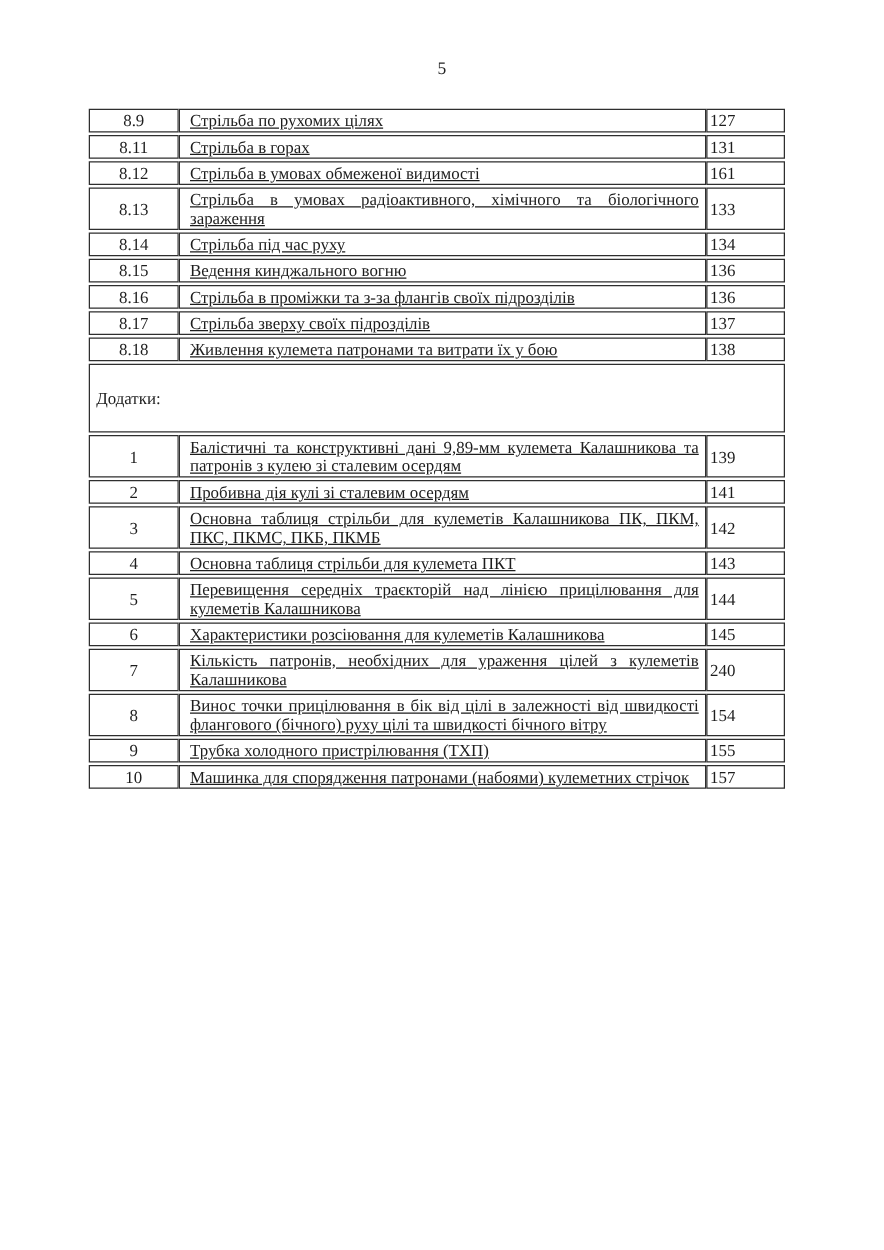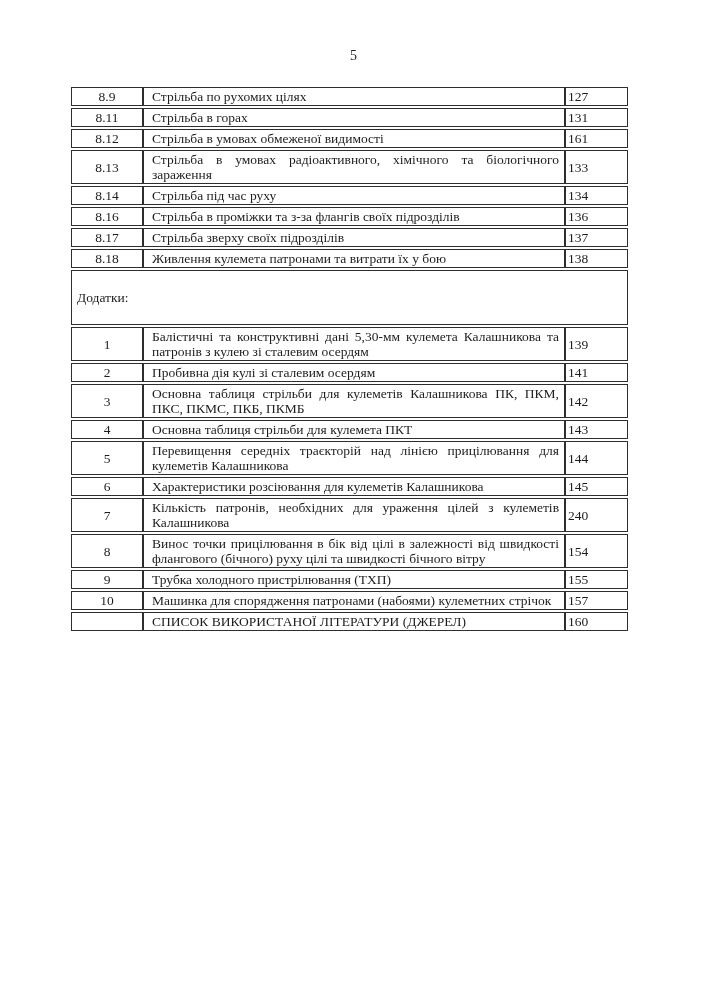--- a/index.html
+++ b/index.html
@@ -46,20 +46,21 @@
     overflow: hidden;
   }
   td.num-cell {
     text-align: center;
     padding: 1px 2px;
   }
   td.title-cell {
     text-align: justify;
     text-justify: inter-word;
     padding: 1px 5px 1px 8px;
+    text-decoration: underline;
   }
   td.page-cell {
     text-align: left;
     padding: 1px 2px;
   }
   td.section-cell {
     text-align: left;
     padding: 19px 5px;
   }
 </style>
@@ -94,40 +95,45 @@
         <td class="cell num-cell">8.13</td>
         <td class="cell title-cell">Стрільба в умовах радіоактивного, хімічного та біологічного зараження</td>
         <td class="cell page-cell">133</td>
       </tr>
       <tr>
         <td class="cell num-cell">8.14</td>
         <td class="cell title-cell">Стрільба під час руху</td>
         <td class="cell page-cell">134</td>
       </tr>
       <tr>
+        <td class="cell num-cell">8.15</td>
+        <td class="cell title-cell">Ведення кинджального вогню</td>
+        <td class="cell page-cell">136</td>
+      </tr>
+      <tr>
         <td class="cell num-cell">8.16</td>
         <td class="cell title-cell">Стрільба в проміжки та з-за флангів своїх підрозділів</td>
         <td class="cell page-cell">136</td>
       </tr>
       <tr>
         <td class="cell num-cell">8.17</td>
         <td class="cell title-cell">Стрільба зверху своїх підрозділів</td>
         <td class="cell page-cell">137</td>
       </tr>
       <tr>
         <td class="cell num-cell">8.18</td>
         <td class="cell title-cell">Живлення кулемета патронами та витрати їх у бою</td>
         <td class="cell page-cell">138</td>
       </tr>
       <tr>
         <td colspan="3" class="cell section-cell">Додатки:</td>
       </tr>
       <tr>
         <td class="cell num-cell">1</td>
-        <td class="cell title-cell">Балістичні та конструктивні дані 5,30-мм кулемета Калашникова та патронів з кулею зі сталевим осердям</td>
+        <td class="cell title-cell">Балістичні та конструктивні дані 9,89-мм кулемета Калашникова та патронів з кулею зі сталевим осердям</td>
         <td class="cell page-cell">139</td>
       </tr>
       <tr>
         <td class="cell num-cell">2</td>
         <td class="cell title-cell">Пробивна дія кулі зі сталевим осердям</td>
         <td class="cell page-cell">141</td>
       </tr>
       <tr>
         <td class="cell num-cell">3</td>
         <td class="cell title-cell">Основна таблиця стрільби для кулеметів Калашникова ПК, ПКМ, ПКС, ПКМС, ПКБ, ПКМБ</td>
@@ -161,19 +167,14 @@
       <tr>
         <td class="cell num-cell">9</td>
         <td class="cell title-cell">Трубка холодного пристрілювання (ТХП)</td>
         <td class="cell page-cell">155</td>
       </tr>
       <tr>
         <td class="cell num-cell">10</td>
         <td class="cell title-cell">Машинка для спорядження патронами (набоями) кулеметних стрічок</td>
         <td class="cell page-cell">157</td>
       </tr>
-      <tr>
-        <td class="cell num-cell"></td>
-        <td class="cell title-cell">СПИСОК ВИКОРИСТАНОЇ ЛІТЕРАТУРИ (ДЖЕРЕЛ)</td>
-        <td class="cell page-cell">160</td>
-      </tr>
     </tbody>
 </table>
 
 </body></html>

